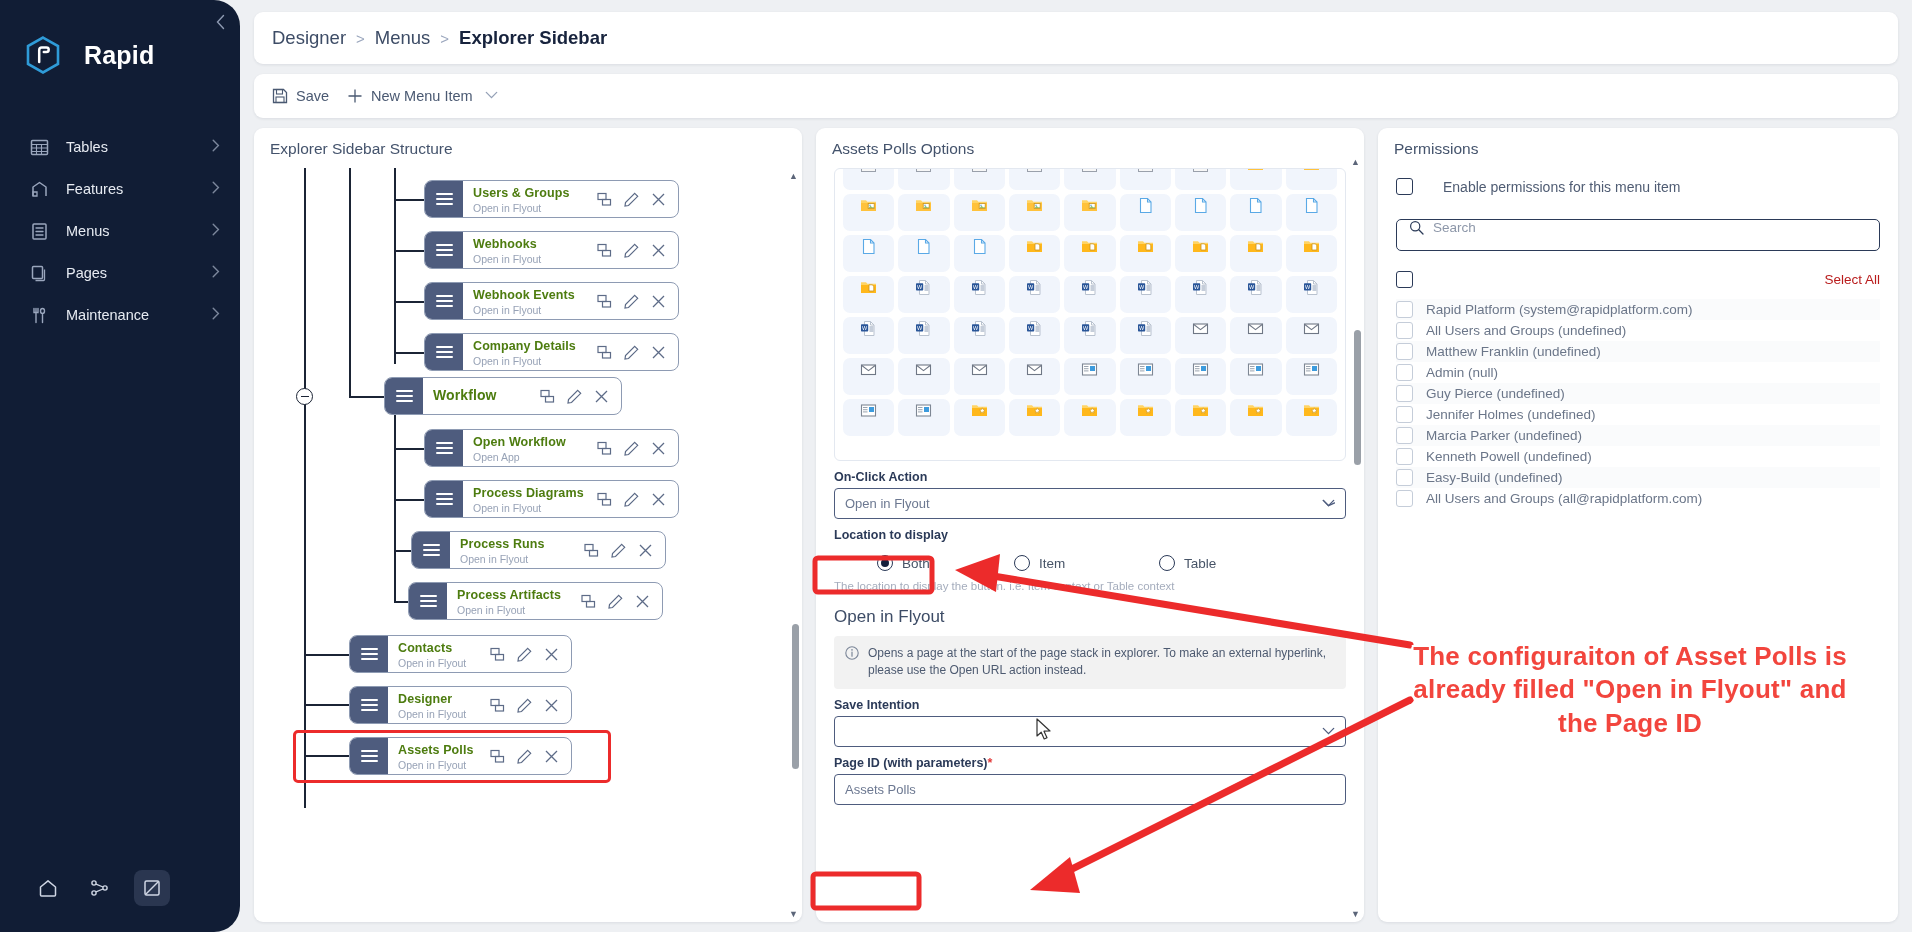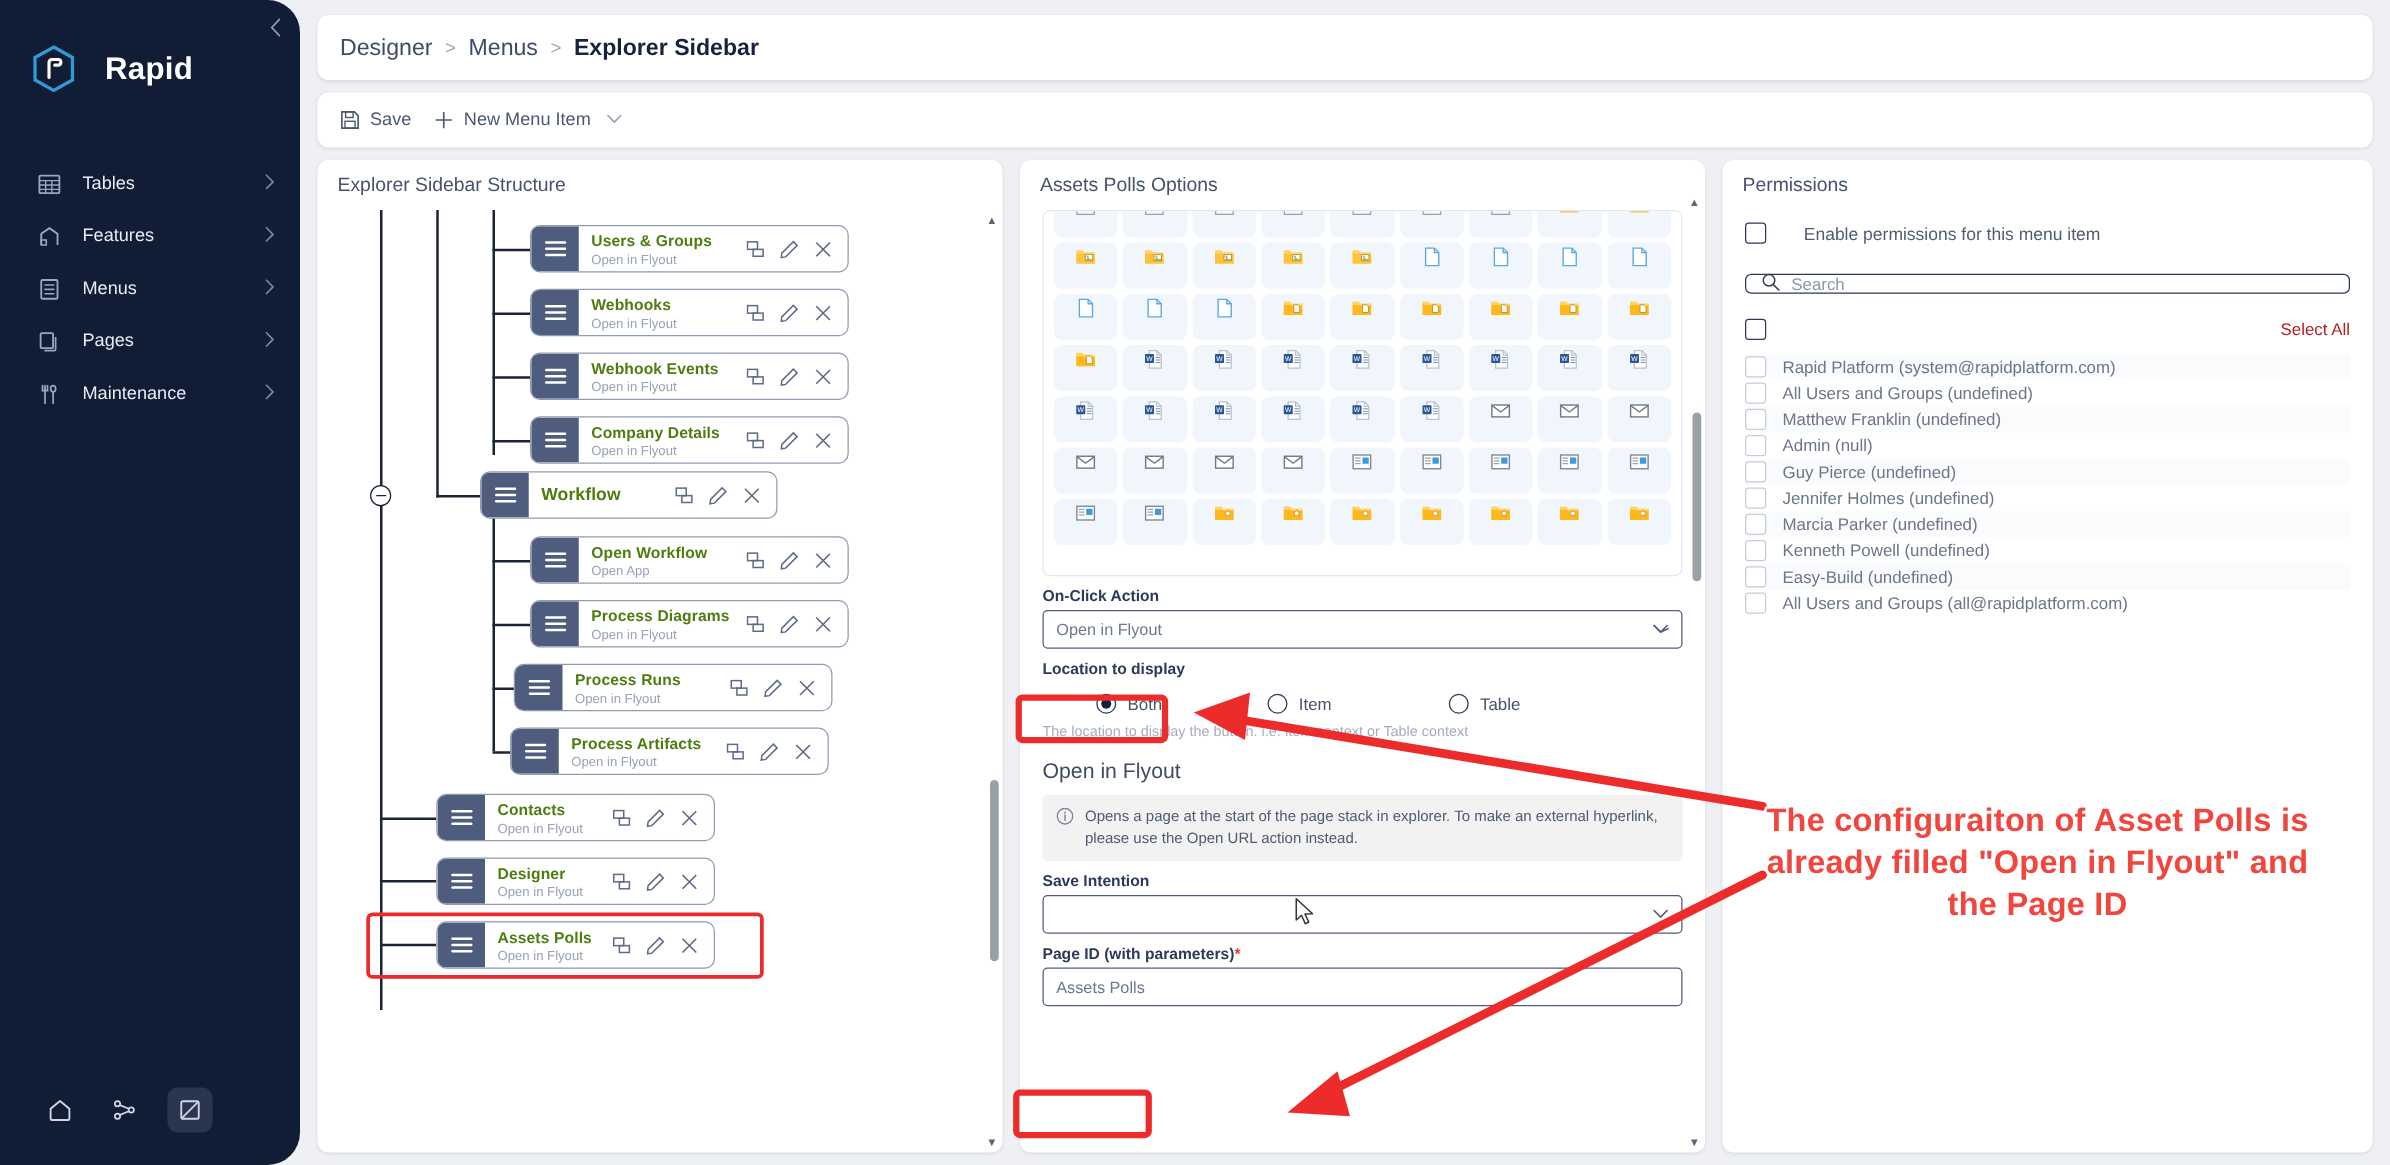--- a/index.html
+++ b/index.html
@@ -150,22 +150,22 @@
   
   .perm-body { padding: 4px 18px 0 18px; }
   .chk {
     width: 17px; height: 17px; border: 1.4px solid #2b3a58;
     border-radius: 3px; background: #fff; flex: 0 0 17px; cursor: pointer;
   }
   .chk.muted { border-color: #c5cdd9; }
   .perm-enable { display: flex; align-items: flex-end; gap: 30px; padding: 6px 0 0; }
   .perm-enable-lbl { font-size: 14px; color: #4f5c73; }
   .search-box {
-    margin: 24px 0 18px; height: 16px; border: 1.3px solid #2b3a58; border-radius: 5px;
-    display: flex; align-items: center; gap: 9px; padding: 0 12px;
+    margin: 24px 0 18px; height: 32px; border: 1.3px solid #2b3a58; border-radius: 5px;
+    display: flex; align-items: flex-start; gap: 9px; padding: 0 12px;
     font-size: 13.5px; color: #8d97a9;
   }
   .perm-row { display: flex; align-items: center; gap: 13px; height: 21px; font-size: 13.5px; color: #6b7689; }
   .perm-row.selectall { color: #b91c1c; margin-bottom: 9px; justify-content: space-between; }
   .perm-list .perm-row:nth-child(odd) { background: #fafbfc; }
 
   
   .anno-layer { position: absolute; inset: 0; pointer-events: none; z-index: 40; }
   .anno-text {
     position: absolute; color: #f2453d; font-weight: bold; font-size: 26px;

